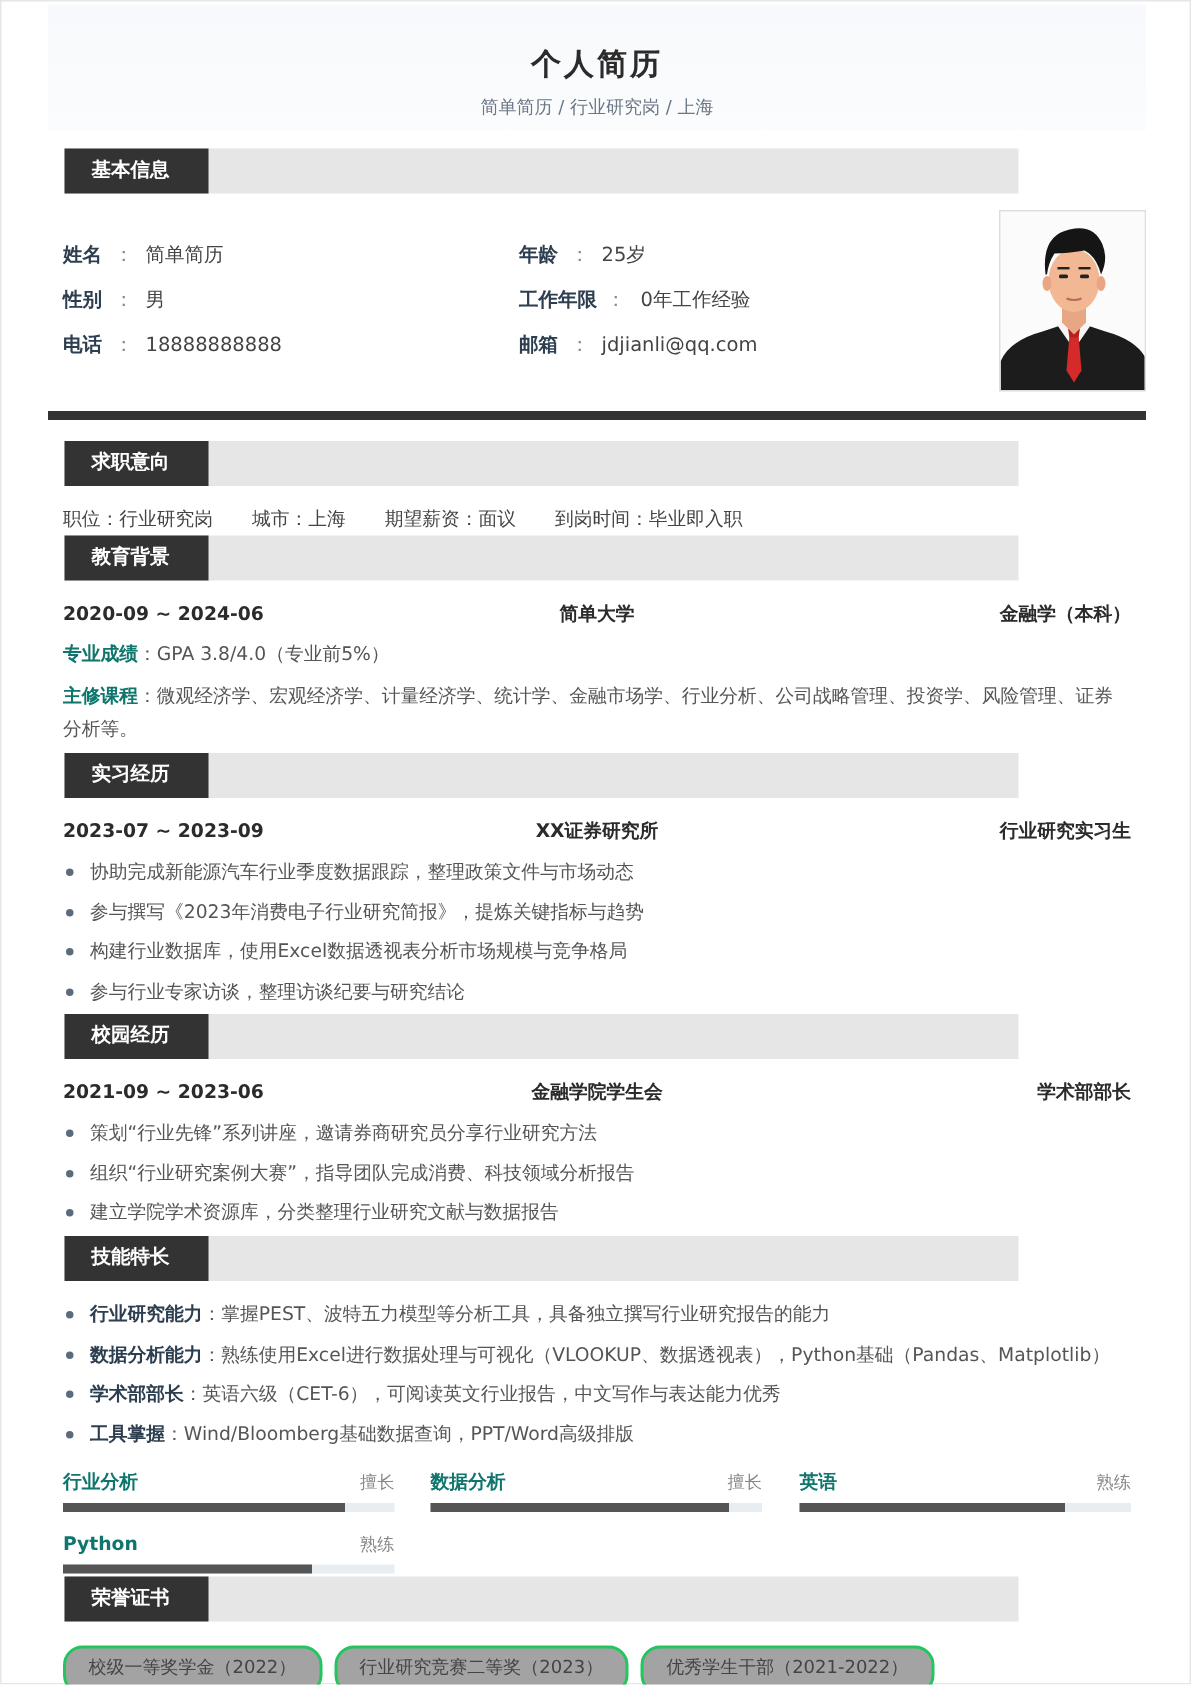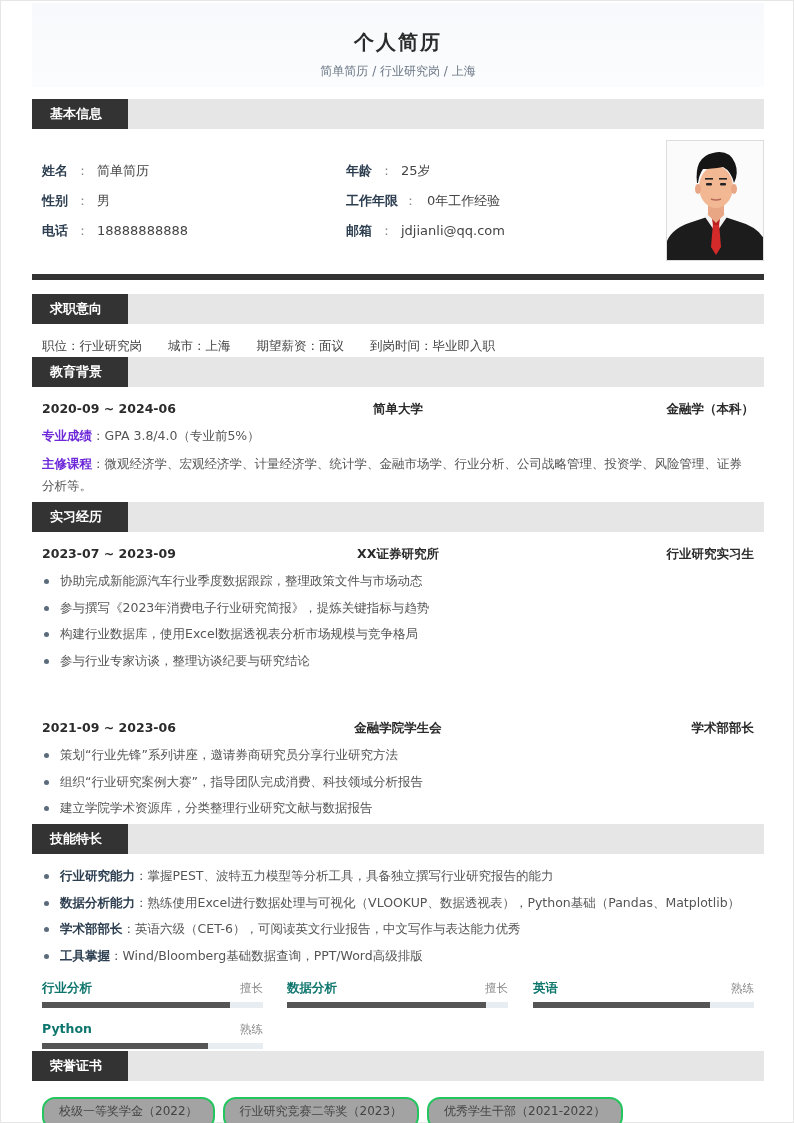--- a/index.html
+++ b/index.html
@@ -5,41 +5,41 @@
   * { box-sizing: border-box; margin: 0; padding: 0; }
   html, body { width: 794px; height: 1123px; background: #ffffff; overflow: hidden; }
   body { font-family: "DejaVu Sans", "Liberation Sans", sans-serif; color: #555; font-size: 13px; position: relative; }
   .page { position: absolute; left: 0; top: 0; width: 794px; height: 1123px; border: 1px solid #e6e6e6; }
 
   .header { position: absolute; left: 31px; top: 2px; width: 732px; height: 84px;
     background: linear-gradient(180deg, #f7f9fc 0%, #fbfcfd 100%); text-align: center; }
   .header .title { font-size: 20px; font-weight: bold; color: #2b2b2b; margin-top: 22px; letter-spacing: 2px; line-height: 34px; }
   .header .subtitle { font-size: 12px; color: #6b7785; margin-top: 4px; line-height: 16px; }
 
-  .sec-head { position: absolute; left: 31px; width: 732px; height: 30px; background: #e6e6e6; }
+  .sec-head { position: absolute; left: 42px; width: 636px; height: 30px; background: #e6e6e6; }
   .sec-head .tab { position: absolute; left: 0; top: 0; width: 96px; height: 30px; background: #333333;
     color: #fff; font-weight: bold; font-size: 13px; line-height: 30px; padding-left: 18px; }
 
   .info-label { position: absolute; font-weight: bold; color: #2c3e50; font-size: 13px; line-height: 18px; }
   .info-colon { position: absolute; color: #888; font-size: 13px; line-height: 18px; }
   .info-val { position: absolute; color: #444; font-size: 13px; line-height: 18px; }
 
   .photo { position: absolute; left: 665px; top: 139px; width: 98px; height: 121px; border: 1px solid #ddd; background: #fafafa; overflow: hidden; }
   .divider-bar { position: absolute; left: 31px; top: 273px; width: 732px; height: 6px; background: #333; }
 
   .intent { position: absolute; left: 41px; top: 336px; font-size: 12.5px; color: #444; line-height: 18px; white-space: nowrap; }
   .intent span { margin-right: 26px; }
 
   .row3 { position: absolute; left: 41px; width: 712px; height: 18px; font-size: 12.5px; font-weight: bold; color: #2b2b2b; line-height: 18px; }
   .row3 .l { position: absolute; left: 0; }
   .row3 .c { position: absolute; left: 0; right: 0; text-align: center; }
   .row3 .r { position: absolute; right: 0; }
 
   .para { position: absolute; left: 41px; width: 712px; font-size: 12.5px; color: #555; line-height: 22px; }
-  .para b { color: #6d28d9; }
+  .para b { color: #0f766e; }
 
   .bullets { position: absolute; left: 41px; width: 712px; list-style: none; }
   .bullets li { position: relative; padding-left: 18px; font-size: 12.5px; color: #555; line-height: 18px; margin-bottom: 8.5px; white-space: nowrap; }
   .bullets li::before { content: ""; position: absolute; left: 2px; top: 7px; width: 5px; height: 5px; border-radius: 50%; background: #5b6b7b; }
   .bullets li b { color: #2c3e50; }
 
   .skill { position: absolute; width: 221px; height: 38px; }
   .skill .name { position: absolute; left: 0; top: 0; font-weight: bold; color: #0f766e; font-size: 12.5px; line-height: 18px; }
   .skill .lvl { position: absolute; right: 0; top: 0; color: #888; font-size: 11.5px; line-height: 18px; }
   .skill .track { position: absolute; left: 0; top: 23px; width: 100%; height: 6px; background: #e8edf2; }
@@ -147,20 +147,23 @@
     <span class="c">XX证券研究所</span>
     <span class="r">行业研究实习生</span>
   </div>
   <ul class="bullets" style="top:571px;">
     <li>协助完成新能源汽车行业季度数据跟踪，整理政策文件与市场动态</li>
     <li>参与撰写《2023年消费电子行业研究简报》，提炼关键指标与趋势</li>
     <li>构建行业数据库，使用Excel数据透视表分析市场规模与竞争格局</li>
     <li>参与行业专家访谈，整理访谈纪要与研究结论</li>
   </ul>
 
+  <div class="sec-head" style="top:675px;">
+    <div class="tab">校园经历</div>
+  </div>
   <div class="row3" style="top:718px;">
     <span class="l">2021-09 ~ 2023-06</span>
     <span class="c">金融学院学生会</span>
     <span class="r">学术部部长</span>
   </div>
   <ul class="bullets" style="top:745px;">
     <li>策划“行业先锋”系列讲座，邀请券商研究员分享行业研究方法</li>
     <li>组织“行业研究案例大赛”，指导团队完成消费、科技领域分析报告</li>
     <li>建立学院学术资源库，分类整理行业研究文献与数据报告</li>
   </ul>

